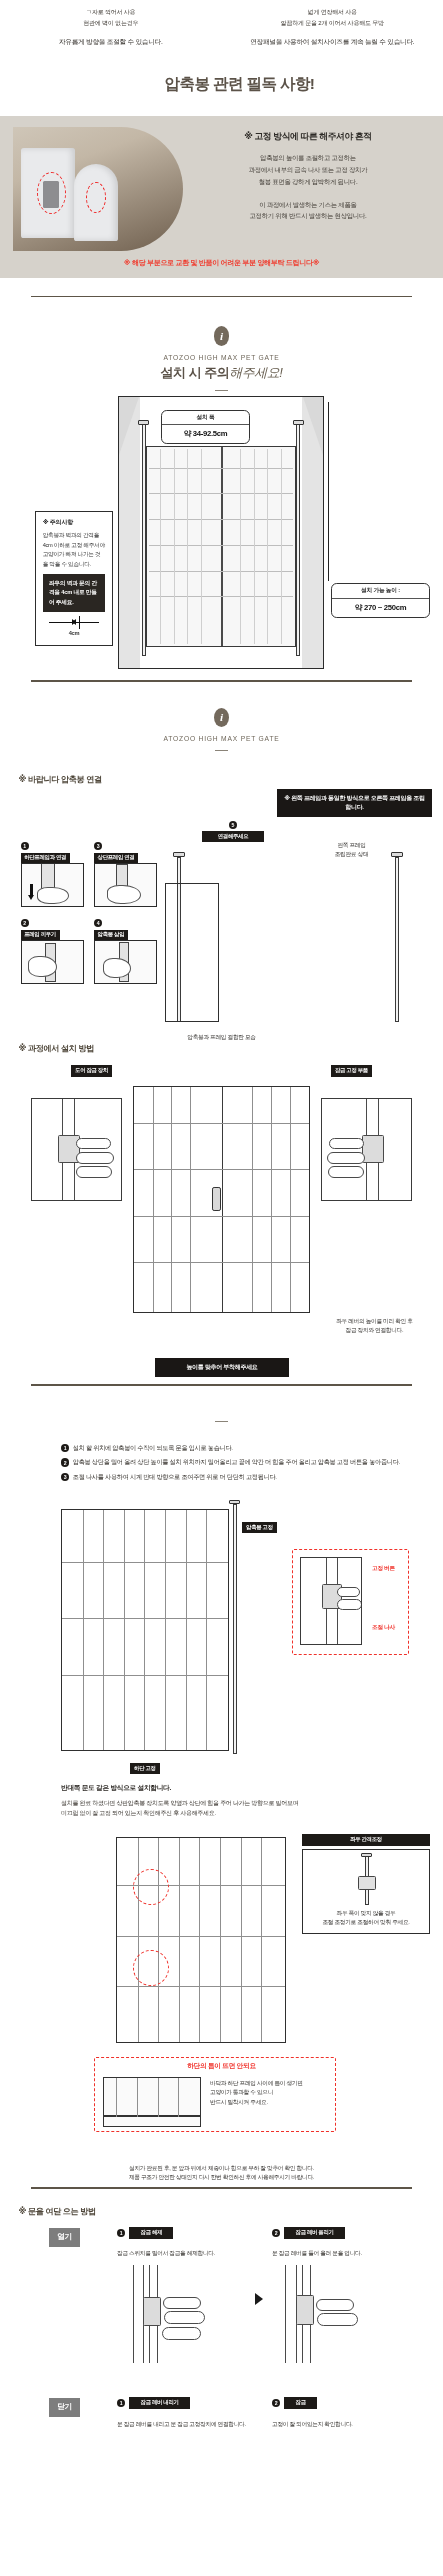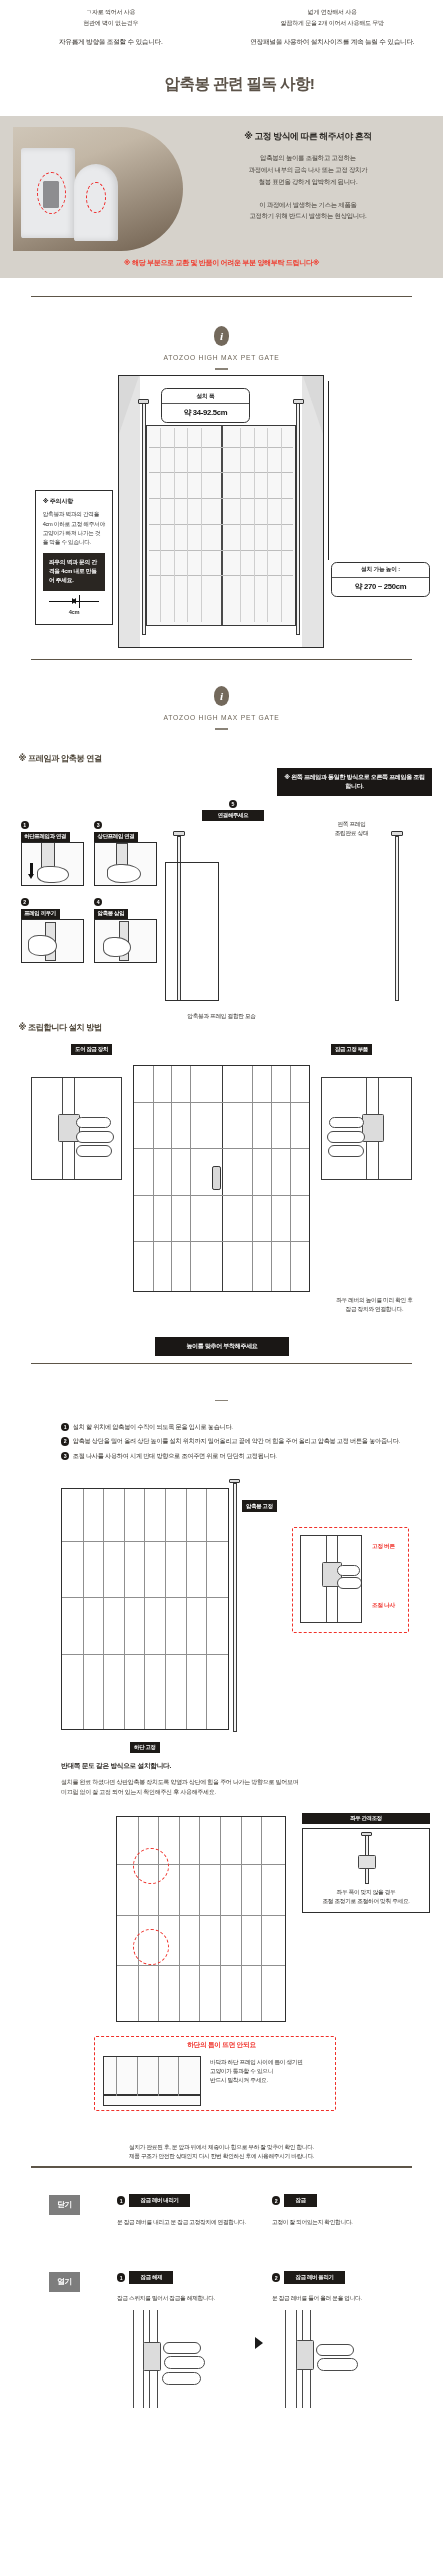--- a/index.html
+++ b/index.html
@@ -226,20 +226,23 @@
     </div>
     <div class="band-warn">※ 해당 부분으로 교환 및 반품이 어려운 부분 양해부탁 드립니다※</div>
   </div>
 
   <div style="height:17.5px"></div>
   <div class="hr-brown"></div>
   <div style="height:29px"></div>
 
   <div class="ibadge">i</div>
   <div class="eyebrow">ATOZOO HIGH MAX PET GATE</div>
+  <div class="h-sec">
+    <span>설치 시 주의</span><span class="lite">해주세요!</span>
+  </div>
   <div class="dash-sm"></div>
 
   <div class="diagram">
     <div class="room">
       <div class="wall-l"></div>
         <div class="wall-r"></div>
       <div class="persp-l"></div>
         <div class="persp-r"></div>
       <div class="gate">
         <div class="mid"></div>
@@ -291,21 +294,21 @@
   </div>
 
   <div class="hr-brown"></div>
   <div style="height:26px"></div>
 
   <div class="ibadge">i</div>
   <div class="eyebrow">ATOZOO HIGH MAX PET GATE</div>
   <div class="dash-sm"></div>
   <div style="height:23px"></div>
 
-  <div class="sub-mark">※ 프레임과 압축봉 연결</div>
+  <div class="sub-mark">※ 바랍니다 압축봉 연결</div>
 
   <div style="position:relative;width:443px;height:258px;">
 
     <div class="blk-note" style="position:absolute;left:277px;top:4.1px;width:155px;">※ 왼쪽 프레임과 동일한 방식으로 오른쪽 프레임을 조립합니다.</div>
 
     <div style="position:absolute;left:305px;top:56px;text-align:center;width:93px;">
       <div class="plain-note">왼쪽 프레임</div>
       <div class="plain-note">조립완료 상태</div>
     </div>
 
@@ -358,21 +361,21 @@
       <div class="frame-outline" style="left:1px;top:31px;right:-24px;bottom:0;"></div>
     </div>
     <div style="position:absolute;left:382px;top:67px;width:31px;bottom:20.6px;">
       <div class="rod-cap" style="left:9.3px;top:0;"></div>
       <div class="rod-v" style="left:13px;top:4.6px;bottom:0;"></div>
     </div>
 
     <div class="plain-note" style="position:absolute;left:0;right:0;bottom:1px;">압축봉과 프레임 결합한 모습</div>
   </div>
 
-  <div class="sub-mark">※ 조립합니다 설치 방법</div>
+  <div class="sub-mark">※ 과정에서 설치 방법</div>
 
   <div style="position:relative;width:443px;height:330px;">
     <div class="lbl-blk" style="position:absolute;left:71px;top:11.3px;">도어 잠금 장치</div>
     <div class="lbl-blk" style="position:absolute;right:71px;top:11.3px;">잠금 고정 부품</div>
 
     <div class="frame-outline" style="left:133px;top:32px;width:177px;height:227px;">
       <div class="thin" style="left:50%;top:0;bottom:0;width:1.5px;background:#3a3a3a;"></div>
       <div class="thin" style="left:0;right:0;top:36px;height:1px;"></div>
       <div class="thin" style="left:0;right:0;top:82px;height:1px;"></div>
       <div class="thin" style="left:0;right:0;top:129px;height:1px;"></div>
@@ -516,41 +519,22 @@
 
     <div style="position:absolute;left:0;right:0;bottom:5.2px;text-align:center;">
       <div class="plain-note">설치가 완료된 후, 문 앞과 뒤에서 체중이나 힘으로 부하 잘 맞추어 확인 합니다.</div>
       <div class="plain-note">제품 구조가 안전한 상태인지 다시 한번 확인하신 후에 사용해주시기 바랍니다.</div>
     </div>
   </div>
 
   <div class="hr-brown"></div>
   <div style="height:17.5px"></div>
 
+  <div class="sub-mark">※ 문을 여닫 으는 방법</div>
   <div style="height:9.3px"></div>
-
-  <div style="position:relative;width:443px;height:77px;">
-    <div class="grey-tag" style="position:absolute;left:49px;top:1px;">닫기</div>
-
-    <div style="position:absolute;left:117px;top:0;width:130px;">
-      <div style="display:flex;align-items:center;gap:4.1px;">
-        <span class="bullet-num">1</span>
-        <span class="lbl-blk" style="padding:2.6px 11.3px;">잠금 레버 내리기</span>
-      </div>
-      <div class="cap-txt" style="margin-top:11.3px;">문 잠금 레버를 내리고 문 잠금 고정장치에 연결합니다.</div>
-    </div>
-
-    <div style="position:absolute;left:272px;top:0;width:130px;">
-      <div style="display:flex;align-items:center;gap:4.1px;">
-        <span class="bullet-num">2</span>
-        <span class="lbl-blk" style="padding:2.6px 11.3px;">잠금</span>
-      </div>
-      <div class="cap-txt" style="margin-top:11.3px;">고정이 잘 되어있는지 확인합니다.</div>
-    </div>
-  </div>
 
   <div style="position:relative;width:443px;height:170px;">
     <div class="grey-tag" style="position:absolute;left:49px;top:1px;">열기</div>
 
     <div style="position:absolute;left:117px;top:0;width:130px;">
       <div style="display:flex;align-items:center;gap:4.1px;">
         <span class="bullet-num">1</span>
         <span class="lbl-blk" style="padding:2.6px 11.3px;">잠금 해제</span>
       </div>
       <div class="cap-txt" style="margin-top:10.3px;">잠금 스위치를 밀어서 잠금을 해제합니다.</div>
@@ -575,14 +559,34 @@
         <div class="rail" style="left:30px;top:0;width:9.3px;height:98px;"></div>
         <div class="grip" style="left:24px;top:30px;width:17.5px;height:30px;"></div>
         <div class="finger" style="left:44px;top:34px;width:38px;height:12.4px;"></div>
         <div class="finger" style="left:45px;top:48px;width:41px;height:13.4px;"></div>
       </div>
     </div>
 
     <div class="tri-right" style="position:absolute;left:255px;top:66px;"></div>
   </div>
 
+  <div style="position:relative;width:443px;height:77px;">
+    <div class="grey-tag" style="position:absolute;left:49px;top:1px;">닫기</div>
+
+    <div style="position:absolute;left:117px;top:0;width:130px;">
+      <div style="display:flex;align-items:center;gap:4.1px;">
+        <span class="bullet-num">1</span>
+        <span class="lbl-blk" style="padding:2.6px 11.3px;">잠금 레버 내리기</span>
+      </div>
+      <div class="cap-txt" style="margin-top:11.3px;">문 잠금 레버를 내리고 문 잠금 고정장치에 연결합니다.</div>
+    </div>
+
+    <div style="position:absolute;left:272px;top:0;width:130px;">
+      <div style="display:flex;align-items:center;gap:4.1px;">
+        <span class="bullet-num">2</span>
+        <span class="lbl-blk" style="padding:2.6px 11.3px;">잠금</span>
+      </div>
+      <div class="cap-txt" style="margin-top:11.3px;">고정이 잘 되어있는지 확인합니다.</div>
+    </div>
+  </div>
+
 </div>
 
 
 </body></html>

